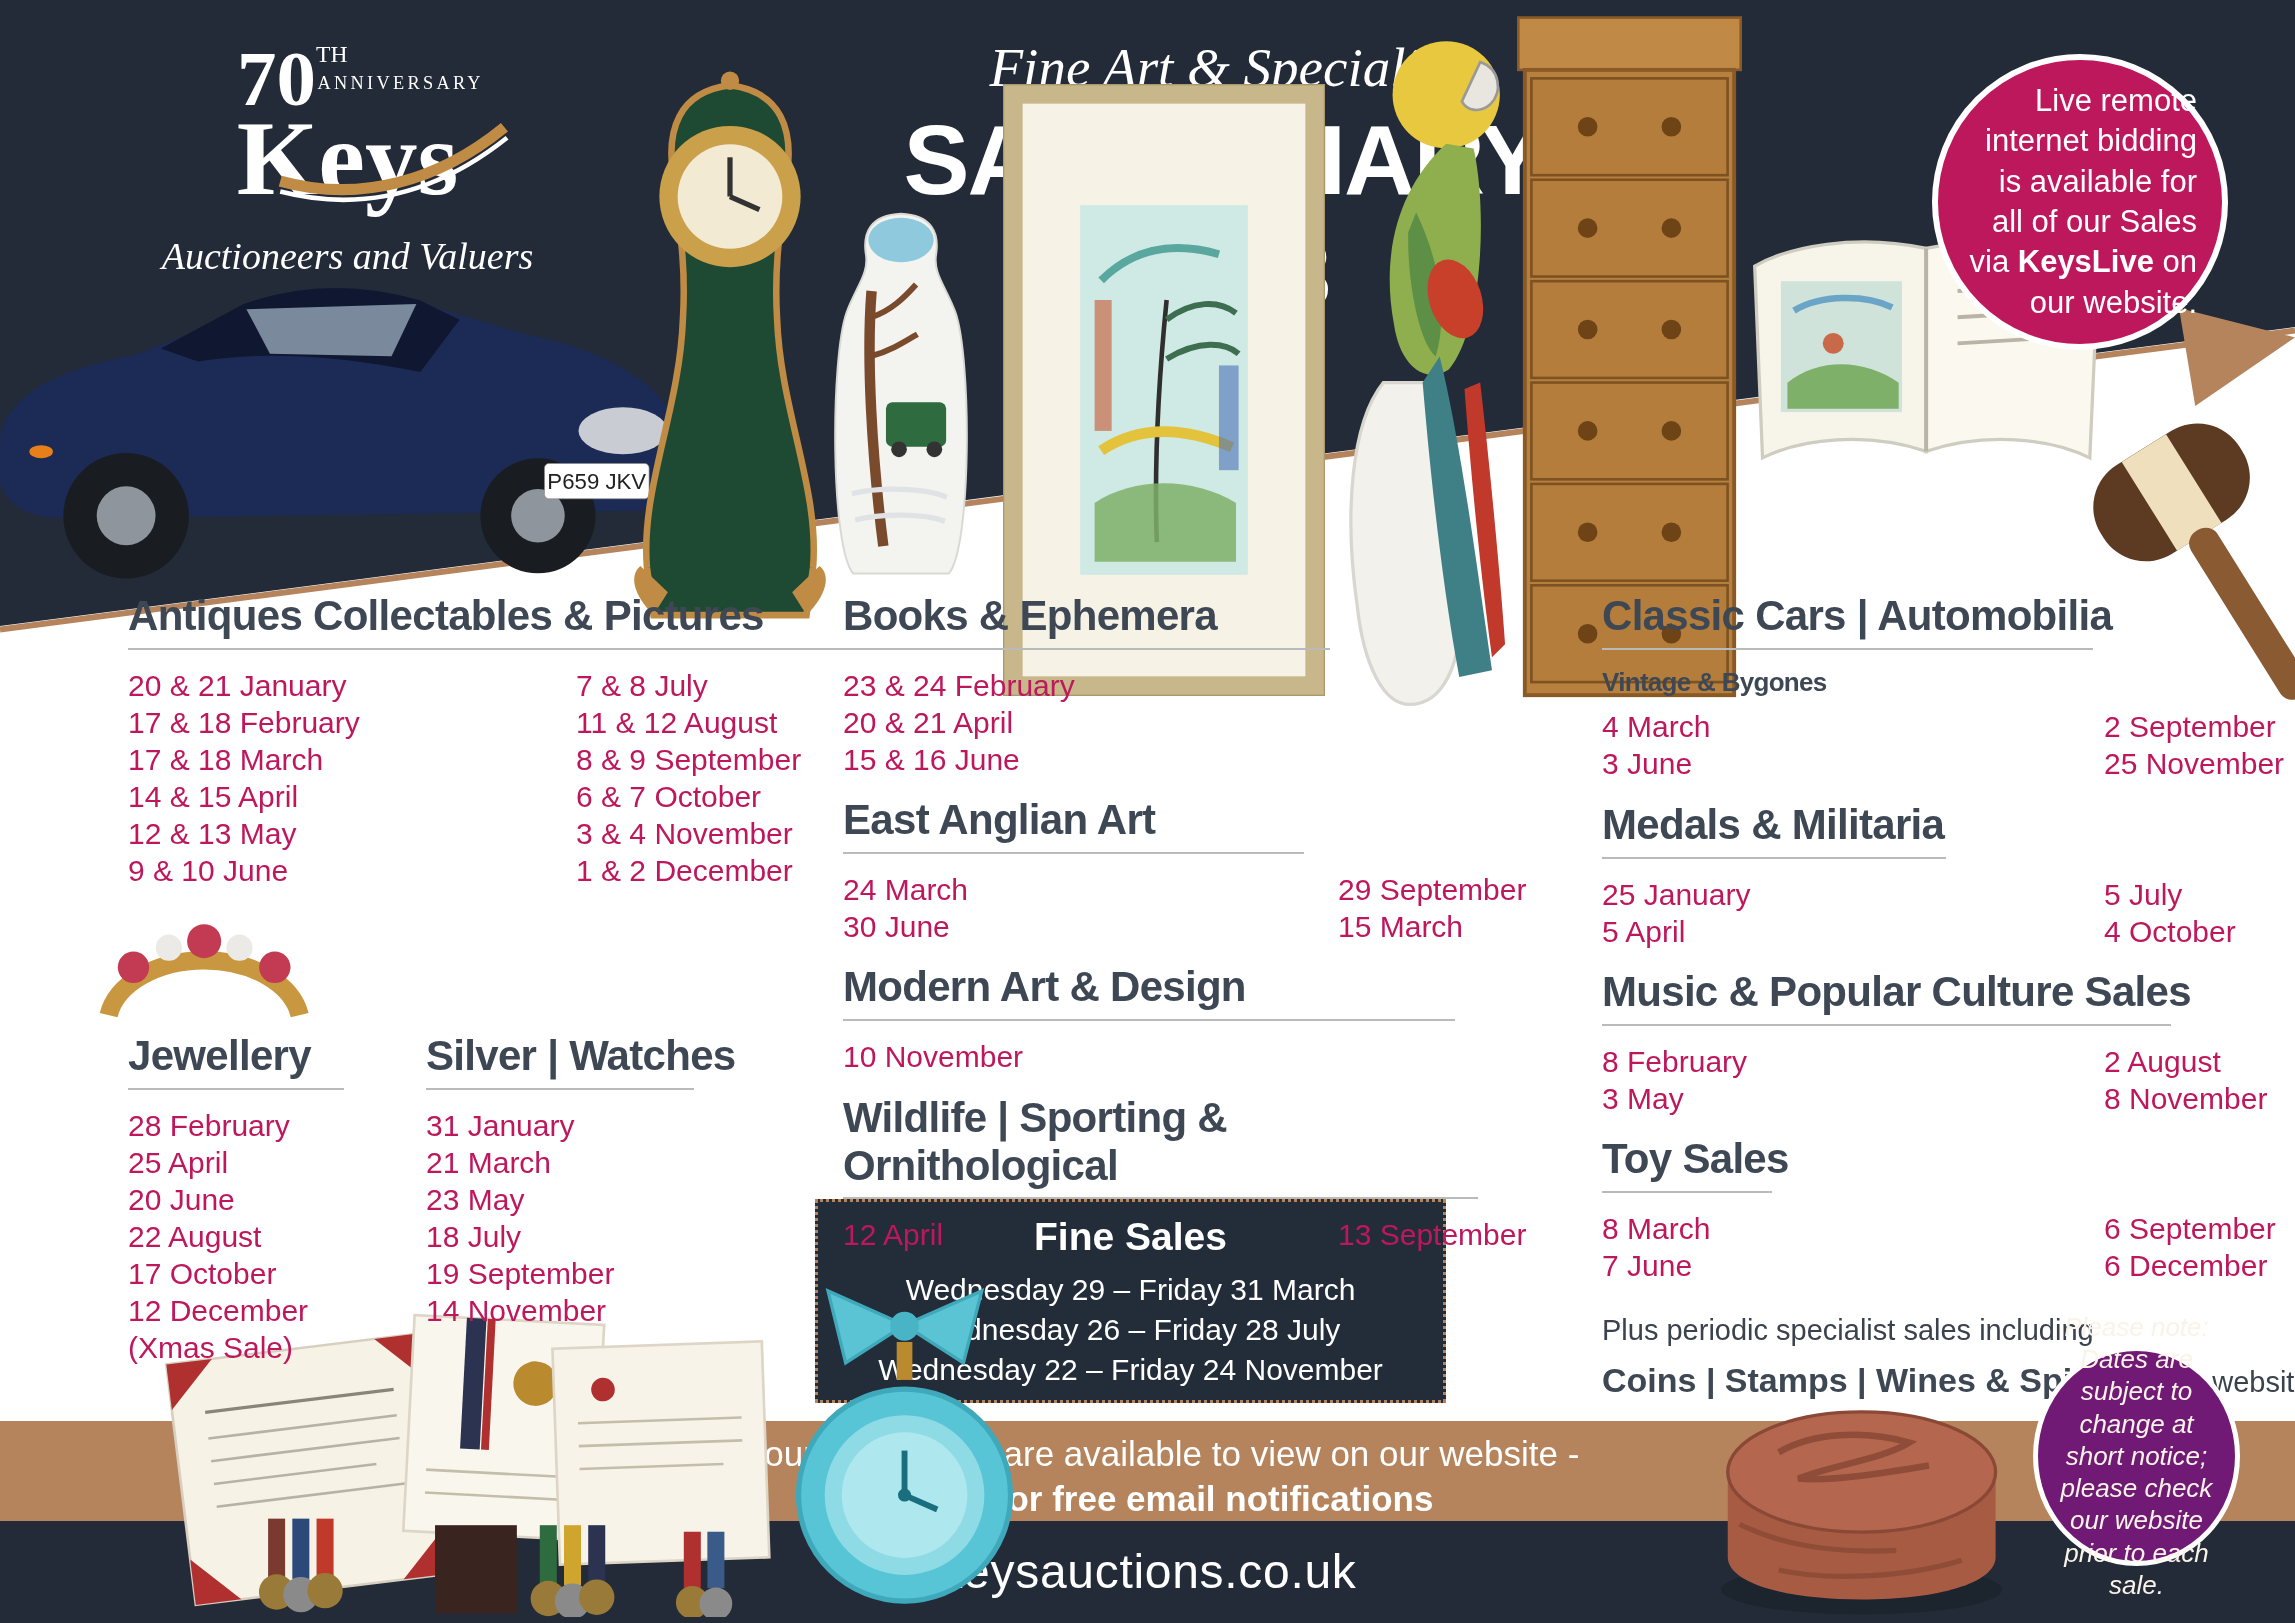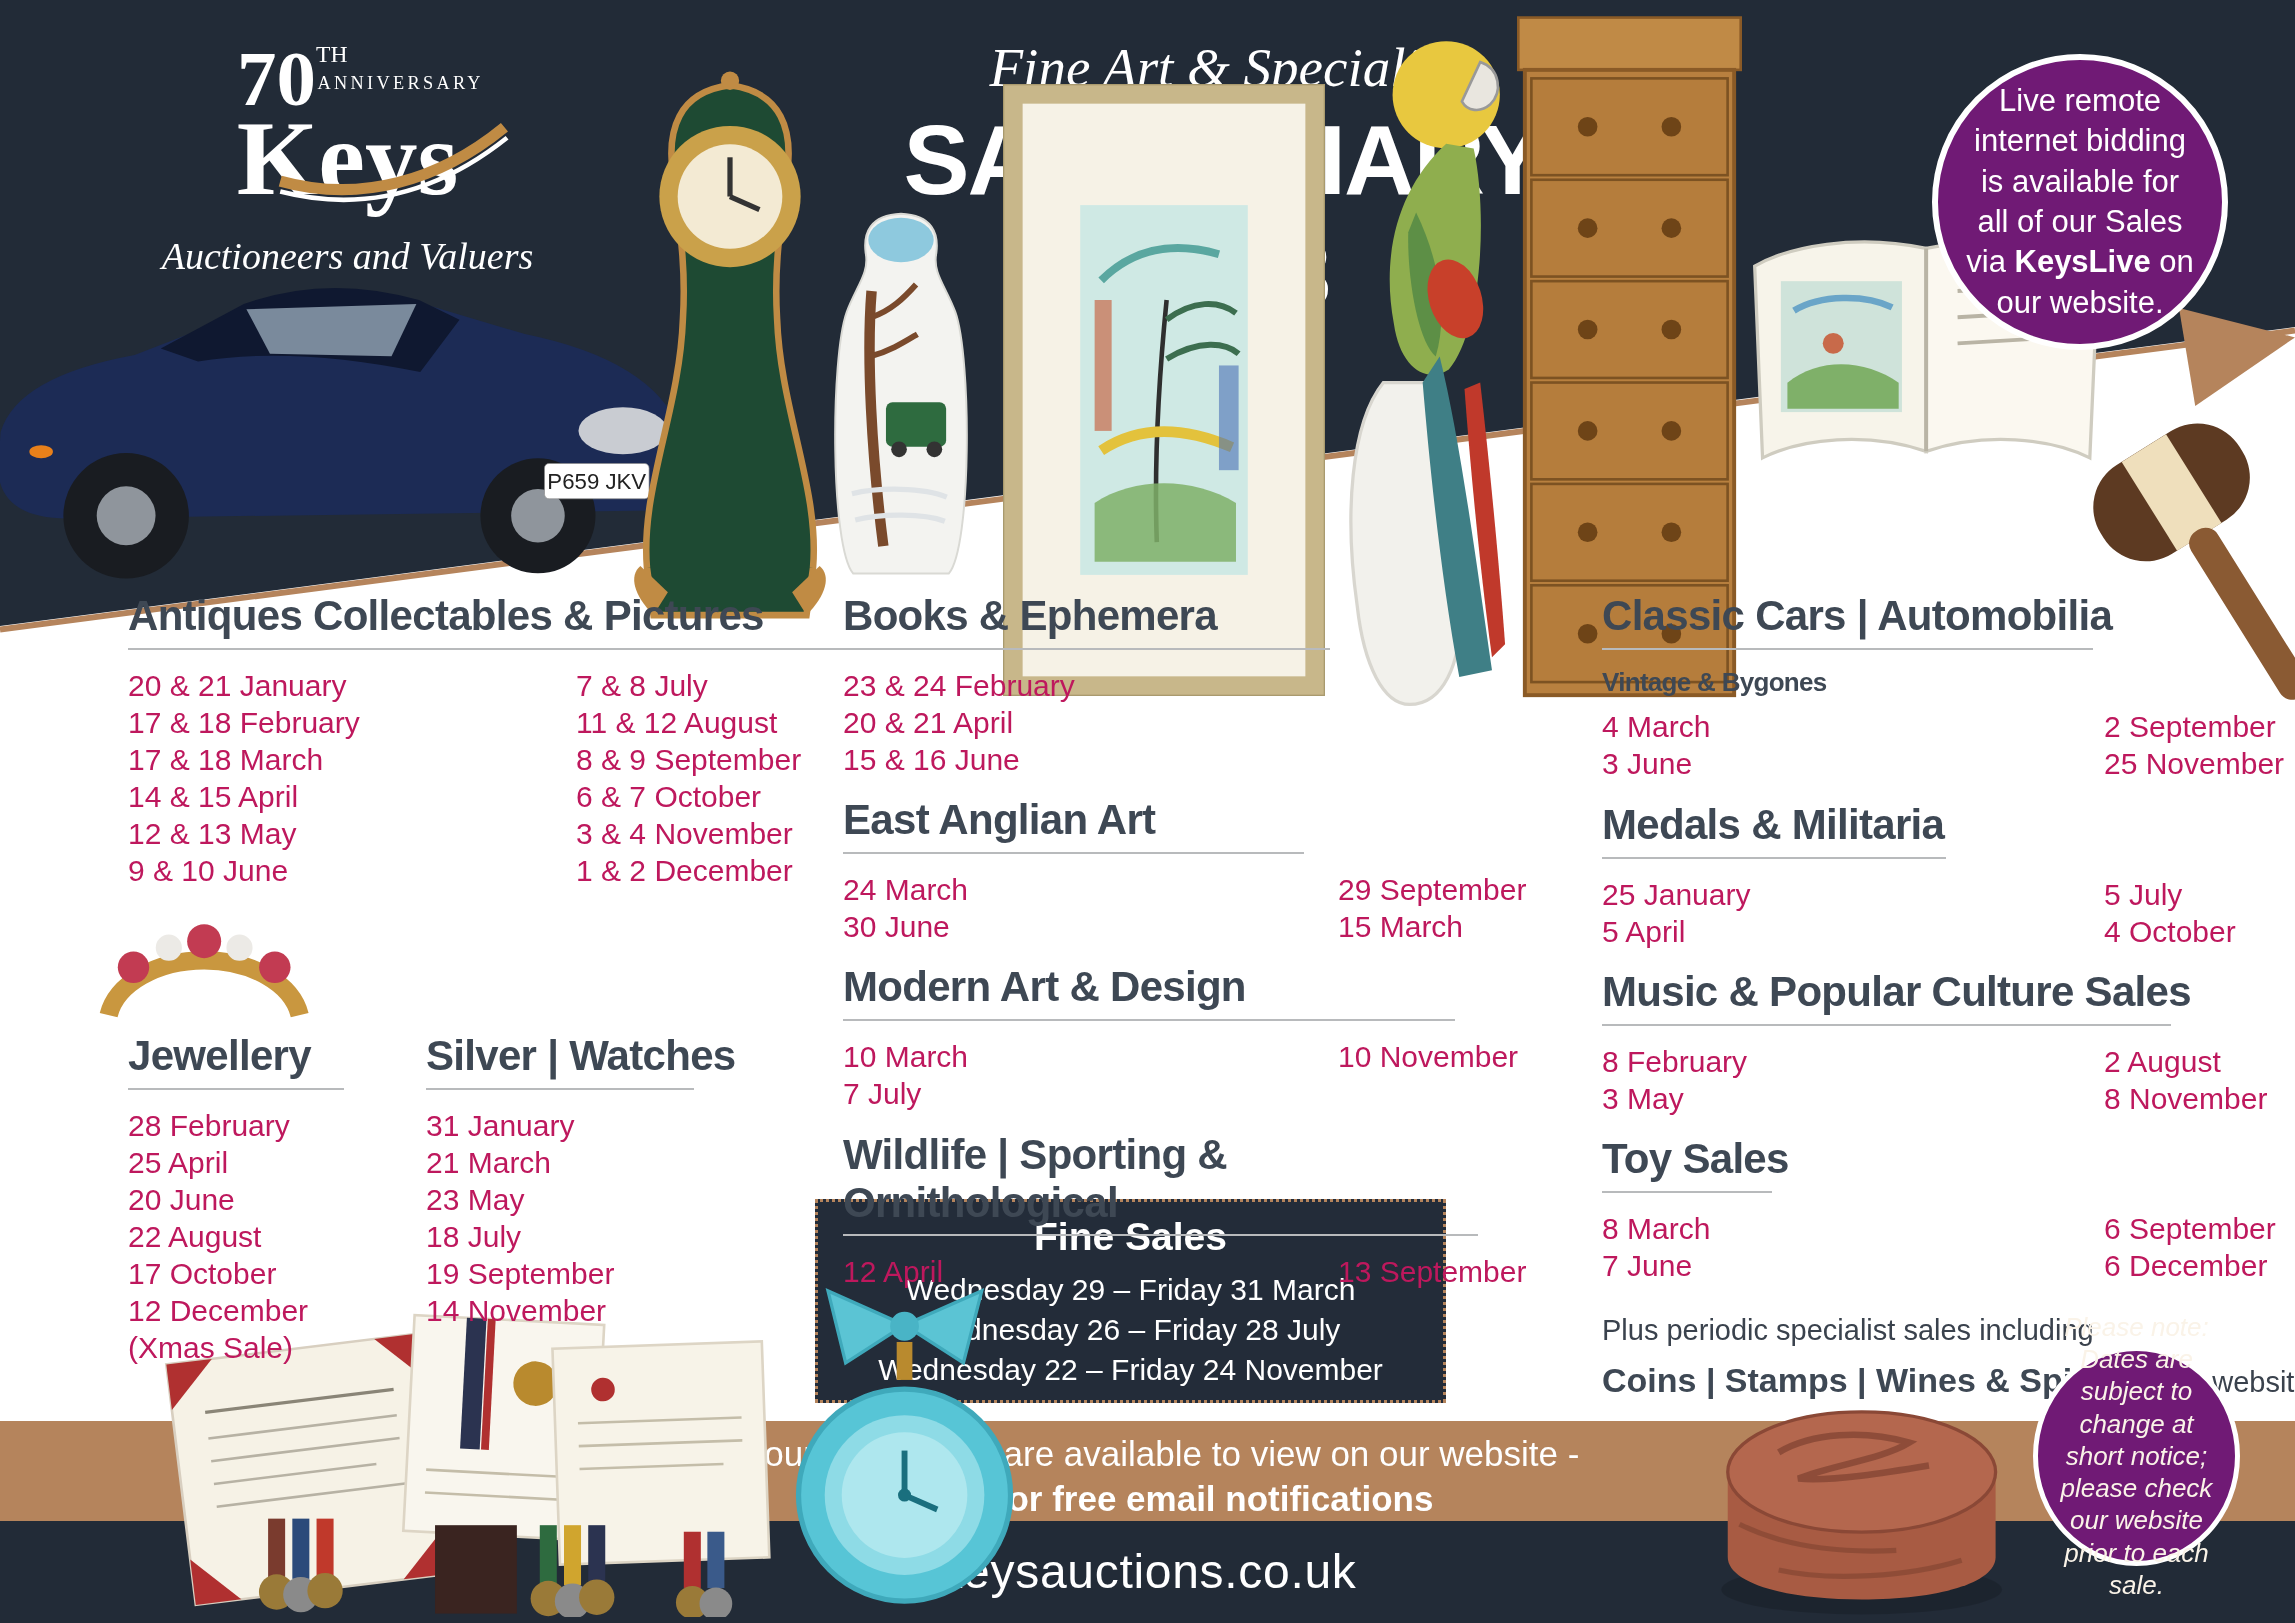--- a/index.html
+++ b/index.html
@@ -19,22 +19,22 @@
   .logo-anniv{font-family:"Liberation Serif",serif;font-size:18.3px;letter-spacing:3.3px;margin-top:34px;margin-left:-30px;}
   .swoosh{position:absolute;left:196px;top:79px;}
   .logo-keys{font-family:"Liberation Serif",serif;font-weight:bold;font-size:105px;line-height:1.0;margin-top:-11.8px;}
   .logo-tag{font-family:"Liberation Serif",serif;font-style:italic;font-size:38px;margin-top:23px;white-space:nowrap;}
   
   .title-block{position:absolute;left:798px;top:36px;width:851px;text-align:center;color:#fff;}
   .title1{font-family:"Liberation Serif",serif;font-style:italic;font-size:55px;}
   .title2{font-weight:bold;font-size:99px;letter-spacing:-2px;margin-top:3.9px;}
   
   .kl-circle{position:absolute;left:1932px;top:54px;width:296px;height:296px;border-radius:50%;
-             background:#701a75;border:6.5px solid #fff;box-sizing:border-box;display:flex;
-             align-items:center;justify-content:center;text-align:center;z-index:5;}
+             background:#be185d;border:6.5px solid #fff;box-sizing:border-box;display:flex;
+             align-items:center;justify-content:center;text-align:right;z-index:5;}
   .kl-text{color:#fff;font-size:31px;line-height:1.3;padding:0 25px;}
   .kl-text b{font-weight:bold;}
   .kl-tail{position:absolute;left:2179px;top:308px;width:116px;height:98px;background:#b5845c;
            clip-path:polygon(0 0,100% 30%,14% 100%);z-index:4;}
   
   .col{position:absolute;z-index:3;}
   .col1{left:128px;top:592px;width:779px;}
   .col2{left:843px;top:592px;width:648px;}
   .col3{left:1602px;top:592px;width:662px;}
   .section{margin-bottom:18.3px;}
@@ -297,24 +297,20 @@
         <div>
             <div class="date">29 September</div>
             <div class="date">15 March</div>
           </div>
       </div>
     </div>
     <div class="section">
       <h2 class="section-title">Modern Art &amp; Design</h2>
       <div class="rule" style="width:612px"></div>
       <div class="dates-grid g757">
-        <div>
-            <div class="date">10 March</div>
-            <div class="date">7 July</div>
-          </div>
         <div>
             <div class="date">10 November</div>
           </div>
       </div>
     </div>
     <div class="section">
       <h2 class="section-title">Wildlife | Sporting &amp; Ornithological</h2>
       <div class="rule" style="width:635px"></div>
       <div class="dates-grid g757">
         <div>

